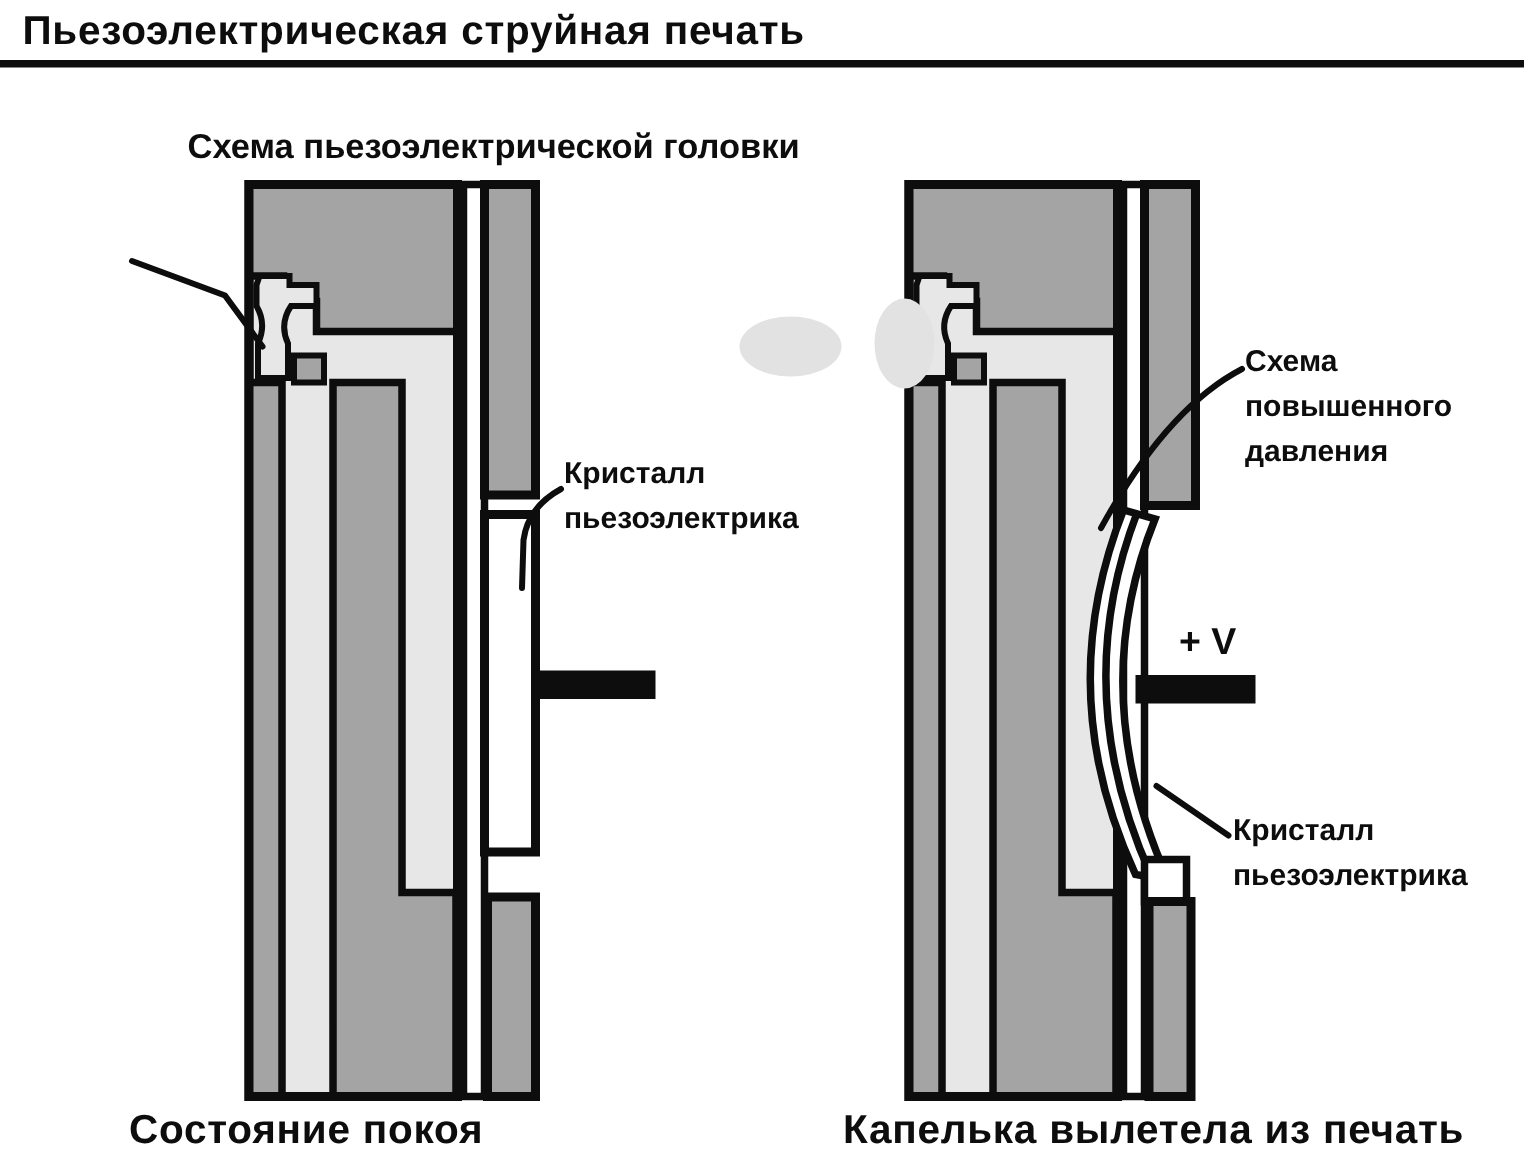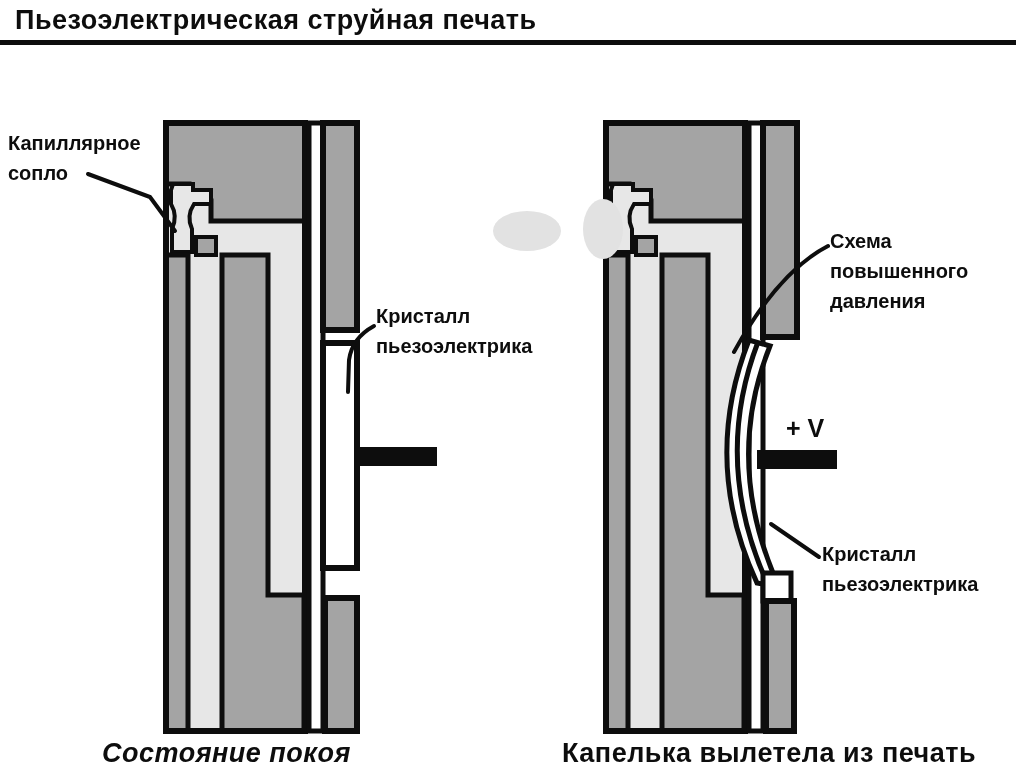--- a/index.html
+++ b/index.html
@@ -28,21 +28,21 @@
   .lbl{position:absolute;white-space:pre-line;line-height:30px;font-size:20px;font-weight:700;letter-spacing:0px;}
   .page-title{position:absolute;left:15px;top:5px;font-size:27px;font-weight:700;letter-spacing:0.5px;}
   .title-rule{position:absolute;left:0;top:40px;width:1016px;height:5px;background:var(--line);}
   .subtitle{position:absolute;left:125px;top:84px;font-size:23px;font-weight:700;}
   .cap-nozzle{left:8px;top:128px;}
   .lbl-crystal-left{left:376px;top:301px;}
   .lbl-chamber{left:830px;top:226px;}
   .lbl-voltage{left:786px;top:415px;font-size:25px;line-height:26px;}
   .lbl-crystal-right{left:822px;top:539px;}
   .caption{position:absolute;font-size:27px;font-weight:700;letter-spacing:0.5px;}
-  .caption-left{left:102px;top:738px;font-style:italic;}
+  .caption-left{left:86px;top:738px;}
   .caption-right{left:562px;top:738px;}
 </style>
 </head>
 <body>
 
 <div id="stage">
 
   <svg id="diagram-svg" width="1023" height="769" viewBox="0 0 1023 769" xmlns="http://www.w3.org/2000/svg">
 
     <g>
@@ -79,23 +79,22 @@
       <rect class="whitefill s5" x="763" y="573" width="28" height="28"></rect>
       <rect class="metal s6" x="766" y="601" width="28" height="130"></rect>
       <rect class="blackfill" x="757" y="450" width="80" height="19"></rect>
       <path class="leader" d="M828,246 Q778,272 734,352"></path>
       <path class="leader" d="M819,557 L771,524"></path>
     </g>
   </svg>
 
   <div class="page-title">Пьезоэлектрическая струйная печать</div>
   <div class="title-rule"></div>
+  <div class="subtitle">Схема пьезоэлектрической головки</div>
 
-  <div class="lbl cap-nozzle">Капиллярное
-сопло</div>
   <div class="lbl lbl-crystal-left">Кристалл
 пьезоэлектрика</div>
 
   <div class="lbl lbl-chamber">Схема
 повышенного
 давления</div>
   <div class="lbl lbl-voltage">+ V</div>
   <div class="lbl lbl-crystal-right">Кристалл
 пьезоэлектрика</div>
 

